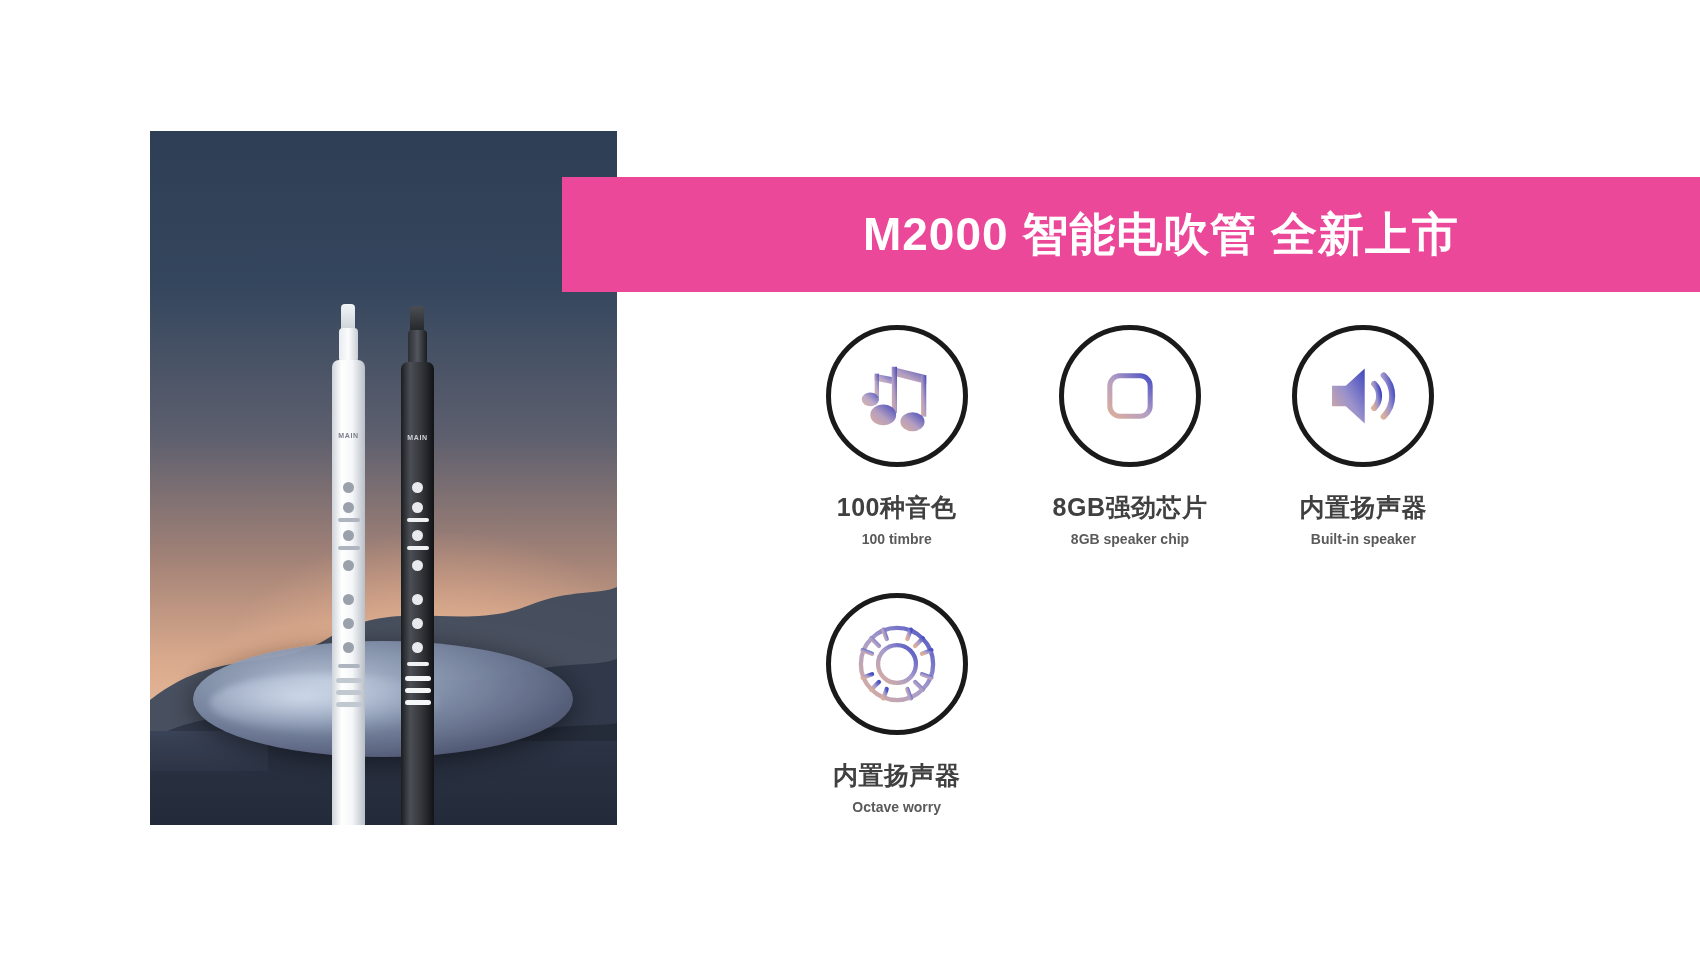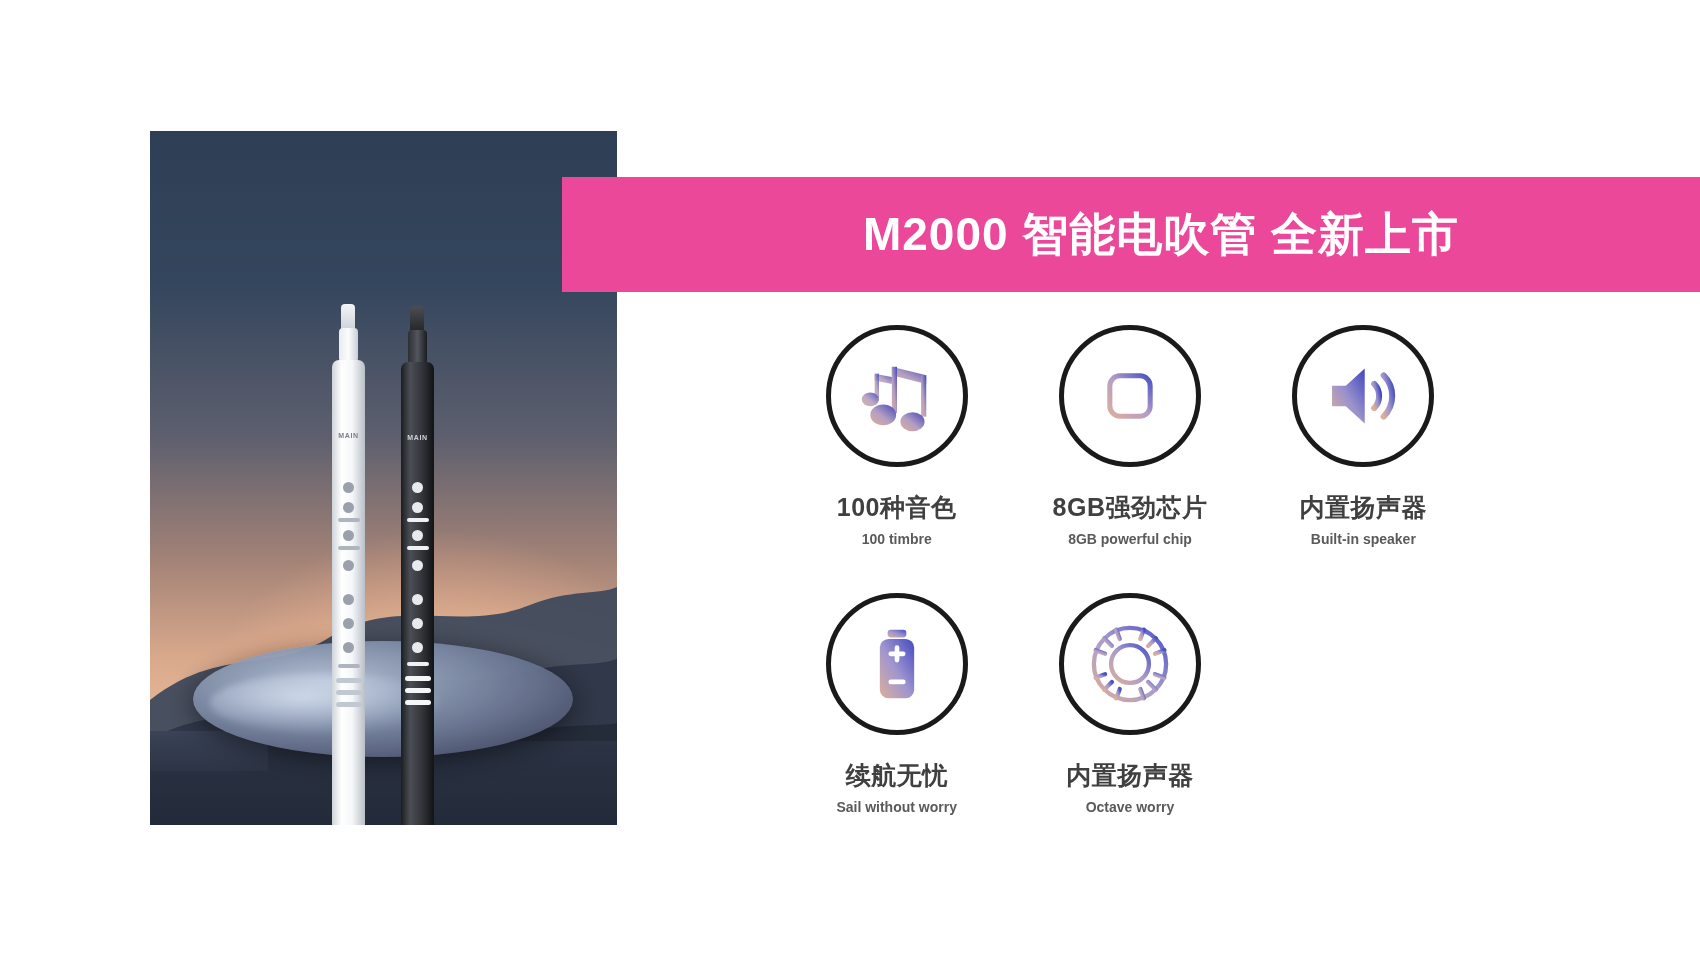--- a/index.html
+++ b/index.html
@@ -246,21 +246,21 @@
             <line x1="26" y1="38" x2="10" y2="38"></line>
             <line x1="26" y1="50" x2="10" y2="50"></line>
             <line x1="26" y1="62" x2="10" y2="62"></line>
             <line x1="74" y1="38" x2="90" y2="38"></line>
             <line x1="74" y1="50" x2="90" y2="50"></line>
             <line x1="74" y1="62" x2="90" y2="62"></line>
           </g>
         </svg>
       </div>
       <div class="cn">8GB强劲芯片</div>
-      <div class="en">8GB powerful chip</div>
+      <div class="en">8GB speaker chip</div>
     </div>
 
     <div class="feature">
       <div class="circle">
         <svg width="86" height="86" viewBox="0 0 100 100">
           <defs>
             <linearGradient id="g3" x1="0" y1="1" x2="1" y2="0">
               <stop offset="0%" stop-color="#dcae9c"></stop>
               <stop offset="48%" stop-color="#9a92cc"></stop>
               <stop offset="100%" stop-color="#3f46bf"></stop>
@@ -271,40 +271,20 @@
             <path d="M63 36 A20 20 0 0 1 63 64"></path>
             <path d="M74 26 A34 34 0 0 1 74 74"></path>
           </g>
         </svg>
       </div>
       <div class="cn">内置扬声器</div>
       <div class="en">Built-in speaker</div>
     </div>
 
 
-    <div class="feature">
-      <div class="circle">
-        <svg width="78" height="78" viewBox="0 0 100 100">
-          <defs>
-            <linearGradient id="g5" x1="0" y1="1" x2="1" y2="0">
-              <stop offset="0%" stop-color="#dcae9c"></stop>
-              <stop offset="48%" stop-color="#9f95cf"></stop>
-              <stop offset="100%" stop-color="#444ac2"></stop>
-            </linearGradient>
-          </defs>
-          <rect x="38" y="6" width="24" height="10" rx="4" fill="url(#g5)"></rect>
-          <rect x="28" y="18" width="44" height="76" rx="11" fill="url(#g5)"></rect>
-          <rect x="39" y="34" width="22" height="6" rx="3" fill="#fff"></rect>
-          <rect x="47" y="26" width="6" height="22" rx="3" fill="#fff"></rect>
-          <rect x="39" y="70" width="22" height="6" rx="3" fill="#fff"></rect>
-        </svg>
-      </div>
-      <div class="cn">续航无忧</div>
-      <div class="en">Sail without worry</div>
-    </div>
 
     <div class="feature">
       <div class="circle">
         <svg width="86" height="86" viewBox="0 0 100 100">
           <defs>
             <linearGradient id="g6" x1="0" y1="1" x2="1" y2="0">
               <stop offset="0%" stop-color="#dcae9c"></stop>
               <stop offset="50%" stop-color="#a79ccb"></stop>
               <stop offset="100%" stop-color="#4a50c4"></stop>
             </linearGradient>

